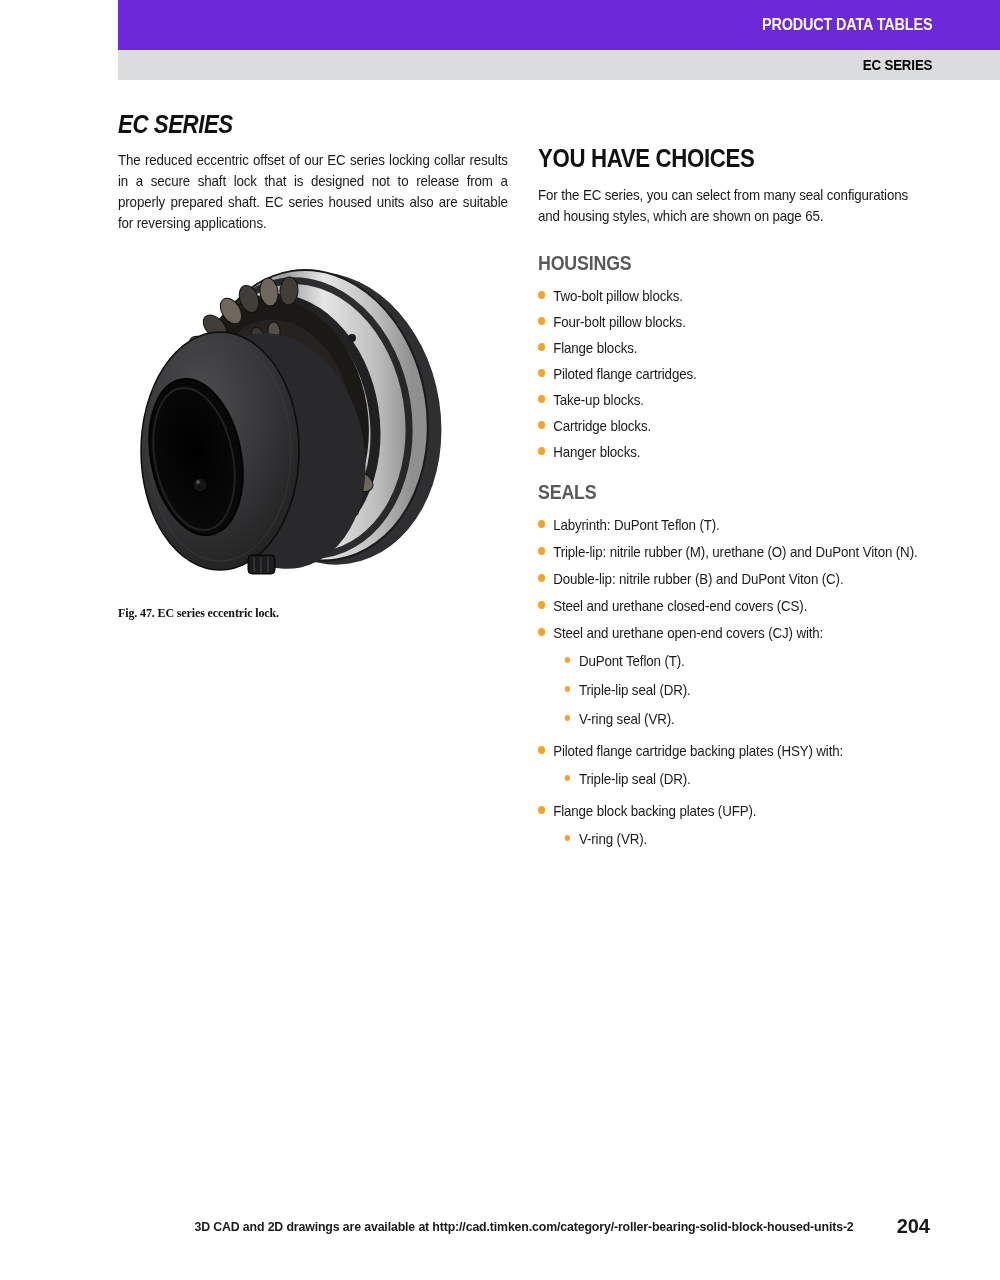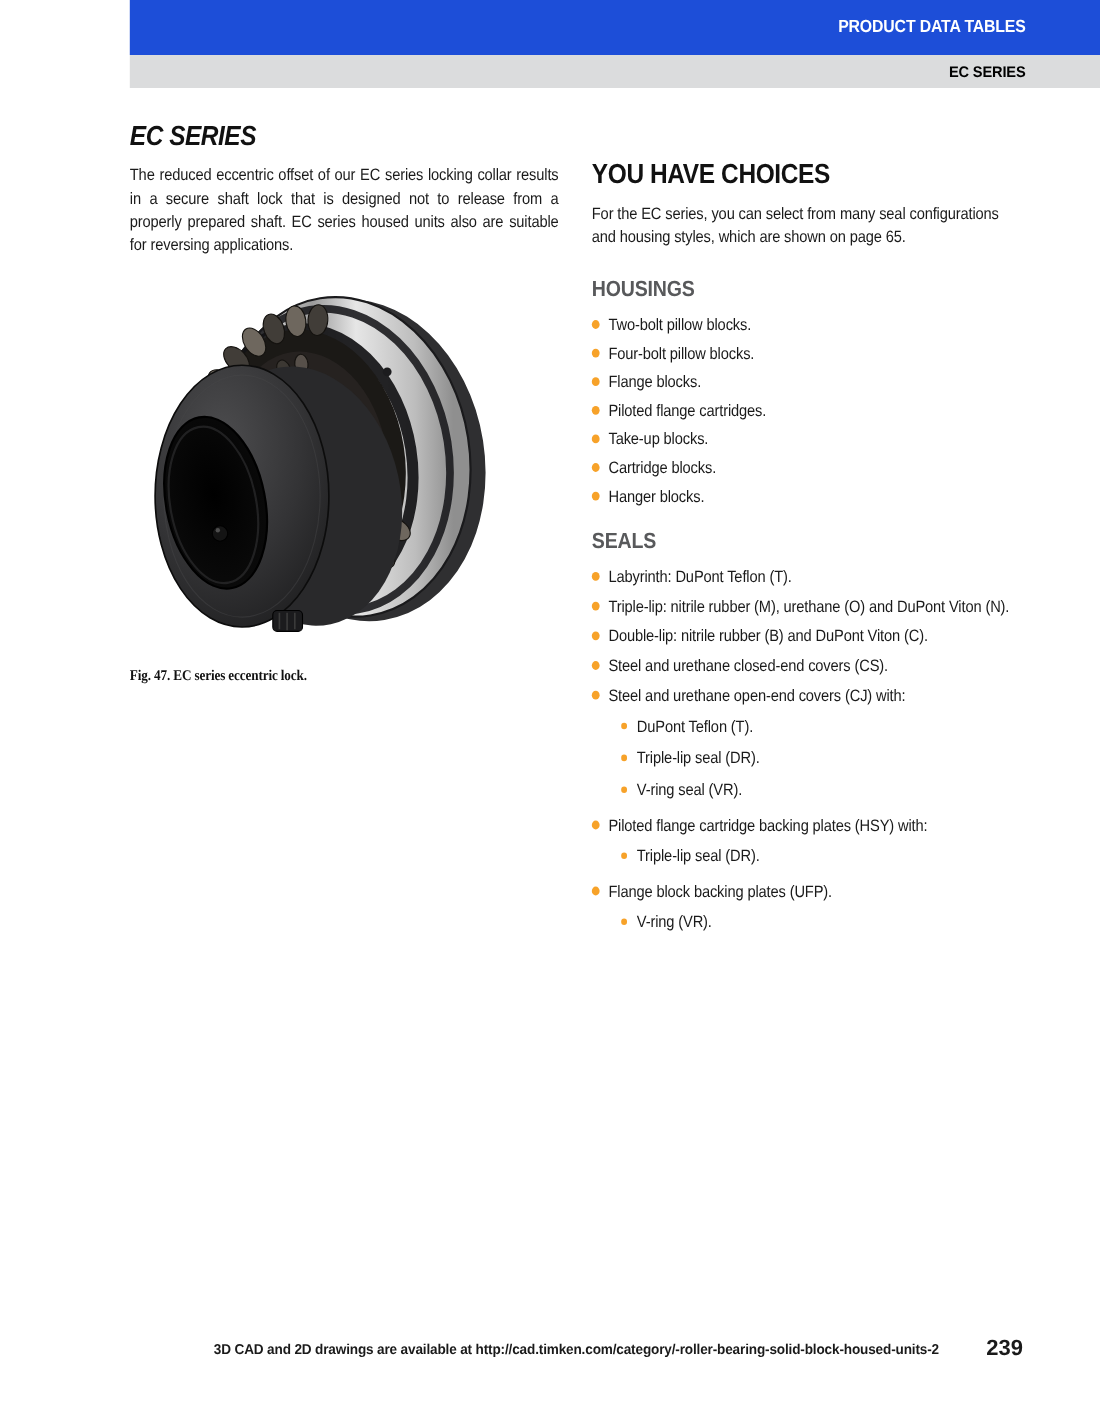--- a/index.html
+++ b/index.html
@@ -10,21 +10,21 @@
     font-family: "Liberation Sans", sans-serif;
     color: #1a1a1a;
     position: relative;
     letter-spacing: -0.15px;
     overflow: hidden;
   }
 
   
   .band-black {
     margin-left: 118px; height: 50px;
-    background: #1d4ed8;
+    background: #6d28d9;
     display: flex; align-items: center; justify-content: flex-end;
     padding-right: 68px;
   }
   .band-black .band-label {
     color: #ffffff; font-weight: bold; font-size: 16px;
     transform: scaleX(0.9); transform-origin: right center;
     white-space: nowrap;
   }
   .band-gray {
     margin-left: 118px; height: 30px;
@@ -285,14 +285,14 @@
           <span class="sdot"></span>
           <span>V-ring (VR).</span>
         </li>
       </ul>
     </ul>
   </div>
 </div>
 
 <div class="page-footer">
   <div class="footer-note">3D CAD and 2D drawings are available at http://cad.timken.com/category/-roller-bearing-solid-block-housed-units-2</div>
-  <div class="footer-page">239</div>
+  <div class="footer-page">204</div>
 </div>
 
 </body></html>

